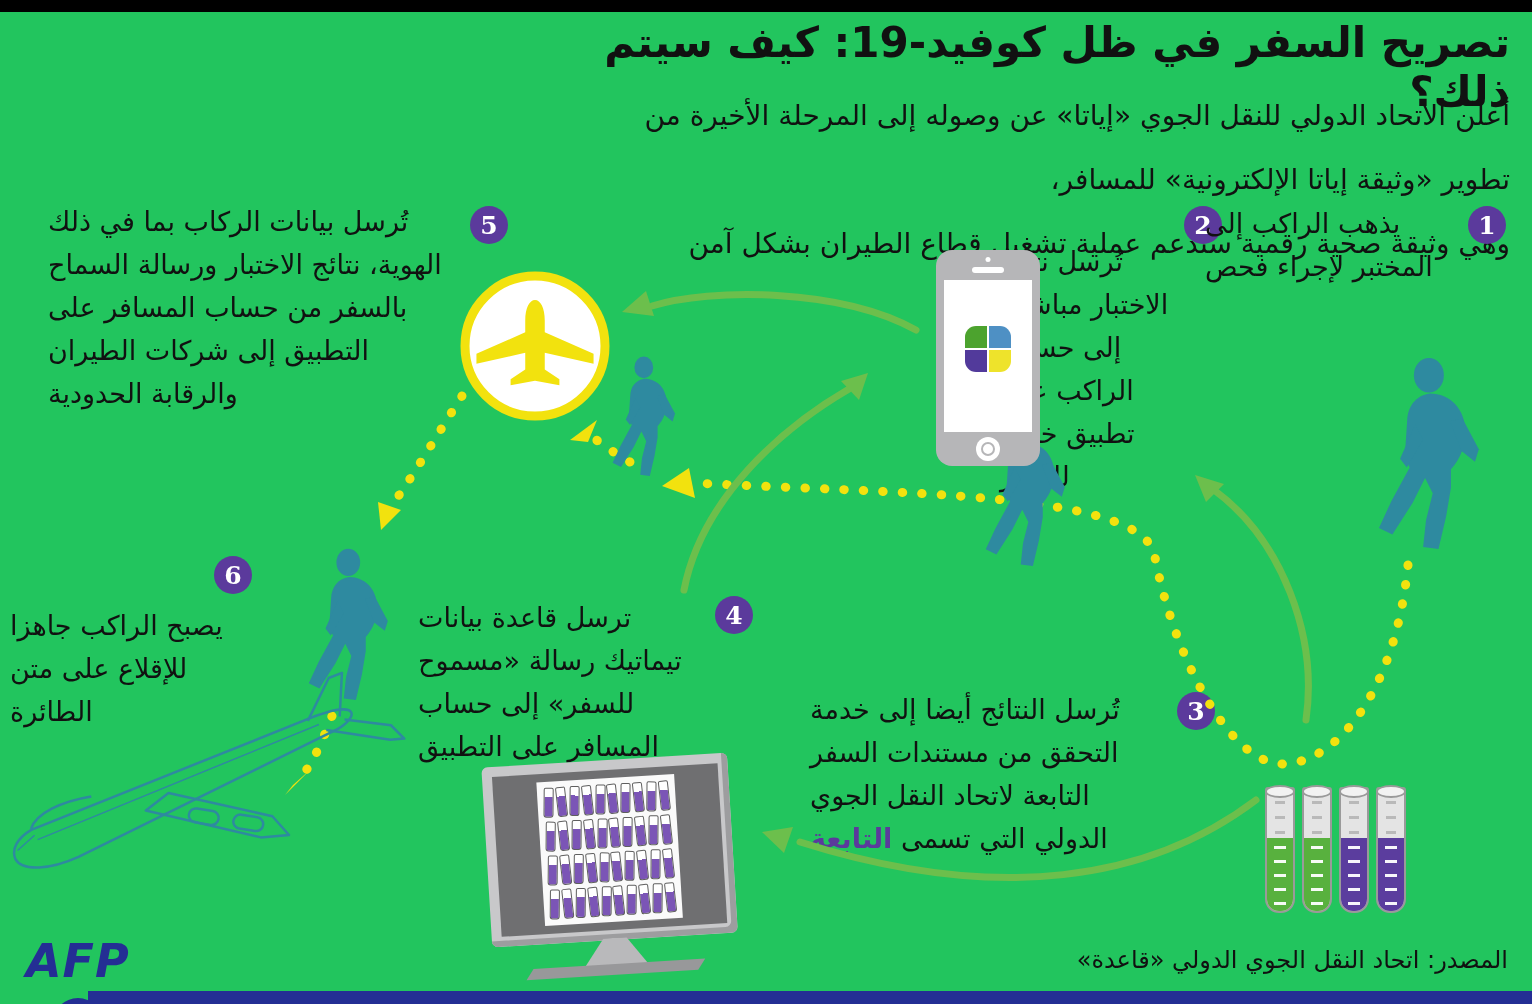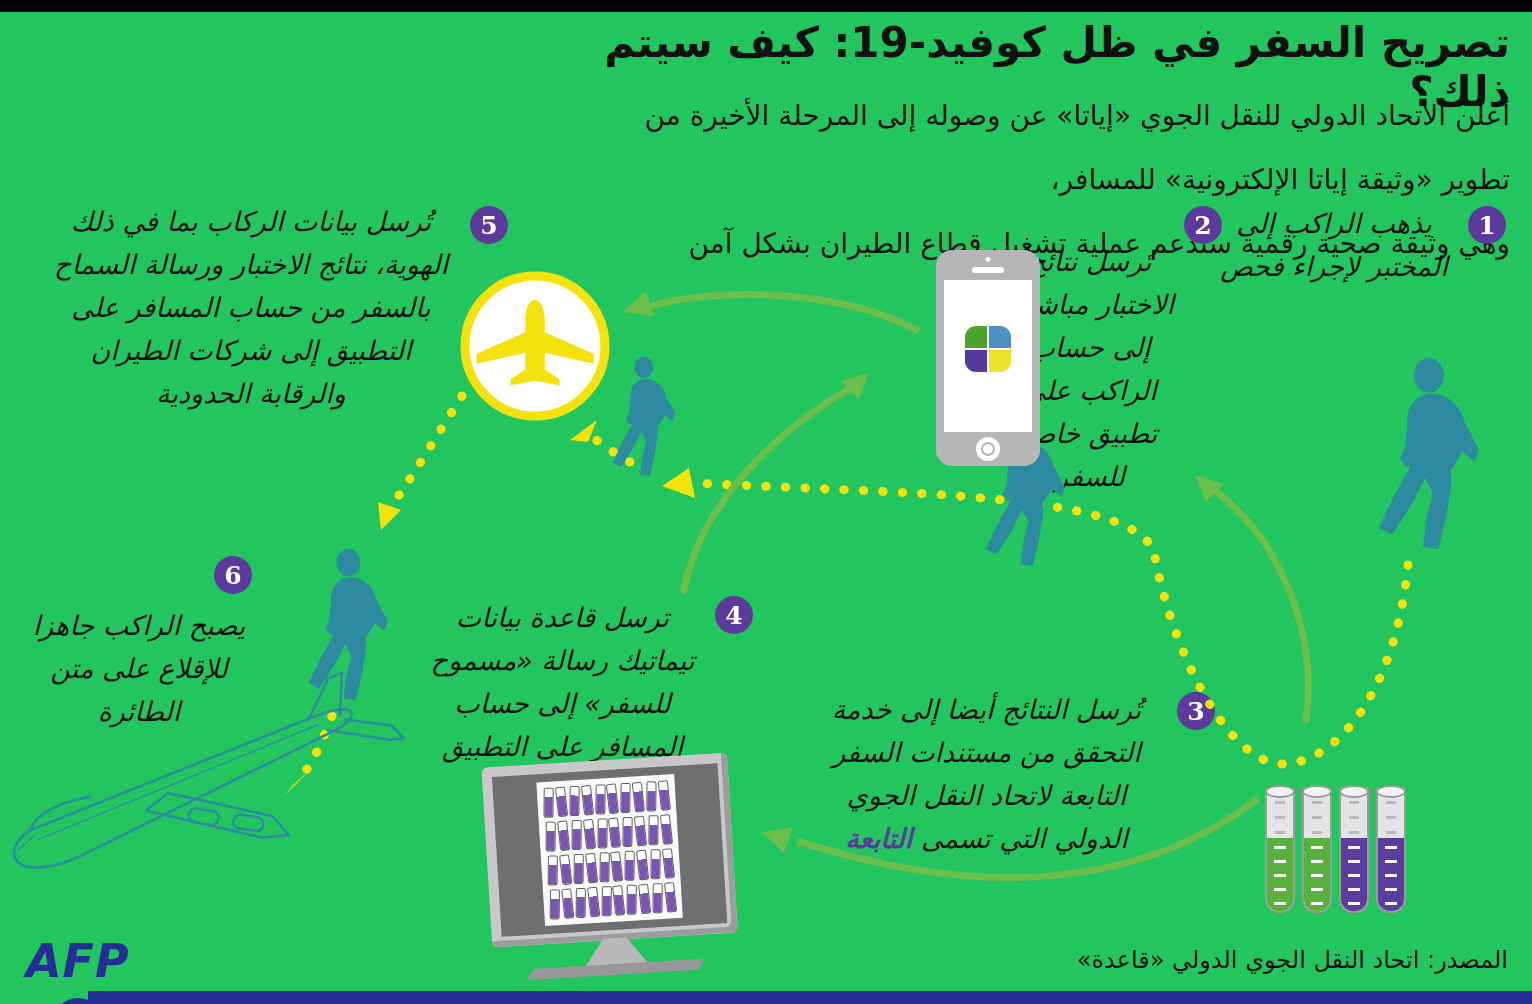--- a/index.html
+++ b/index.html
@@ -9,21 +9,21 @@
   .bottombar{position:absolute;left:88px;right:0;bottom:0;height:13px;background:#242e94;}
 
   .title{position:absolute;right:22px;top:18px;width:1000px;direction:rtl;text-align:right;
          font-size:42px;font-weight:bold;}
   .subtitle{position:absolute;right:22px;top:84px;width:940px;direction:rtl;text-align:right;
             font-size:28px;line-height:64px;font-weight:500;}
 
   .stepnum{position:absolute;width:38px;height:38px;border-radius:50%;background:#5b3a9c;color:#fff;
            display:flex;align-items:center;justify-content:center;
            font-family:"DejaVu Serif",serif;font-weight:bold;font-size:25px;}
-  .steptext{position:absolute;direction:rtl;text-align:center;font-size:27px;line-height:43px;font-style:italic;}
+  .steptext{position:absolute;direction:rtl;text-align:left;font-size:27px;line-height:43px;}
   .hl{color:#5b3a9c;font-weight:bold;}
 
   .overlay{position:absolute;left:0;top:0;z-index:1;}
   .figure{z-index:2;}
 
   
   .phone{position:absolute;left:936px;top:250px;width:104px;height:216px;background:#b6b6b8;
          border-radius:16px;z-index:2;}
   .phone .dot{position:absolute;top:7px;left:50%;transform:translateX(-50%);width:5px;height:5px;
               border-radius:50%;background:#fff;}

